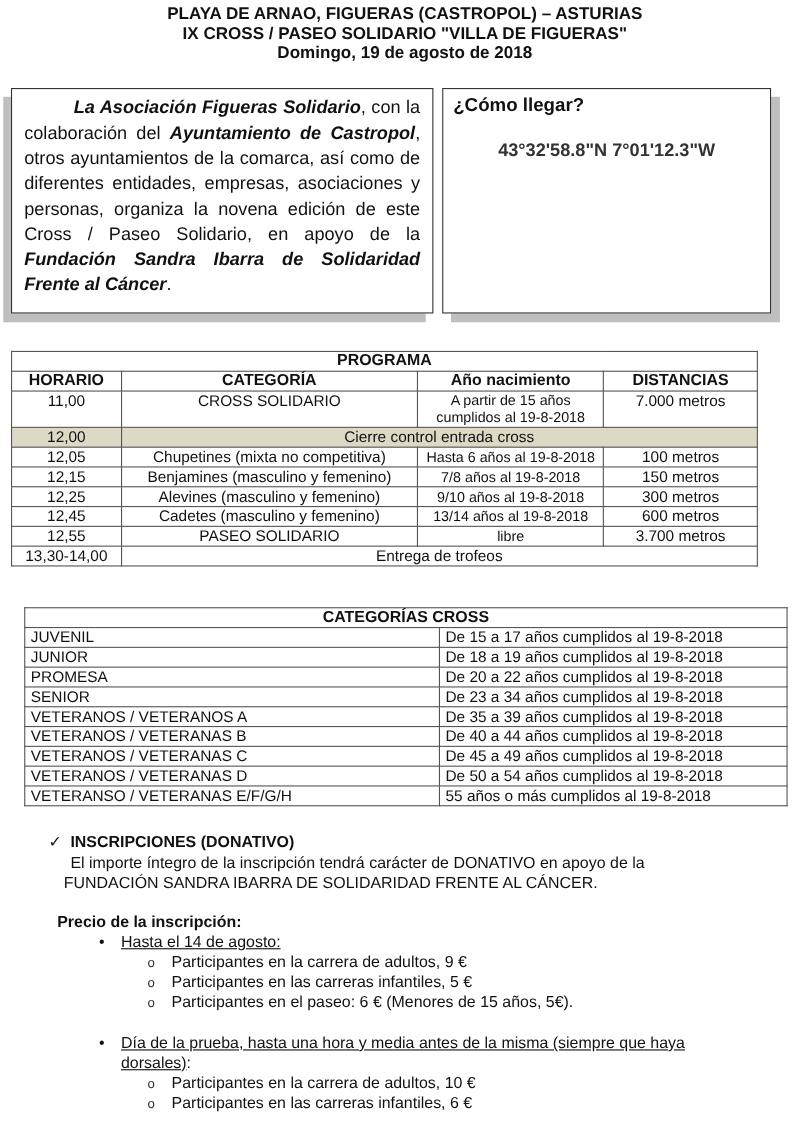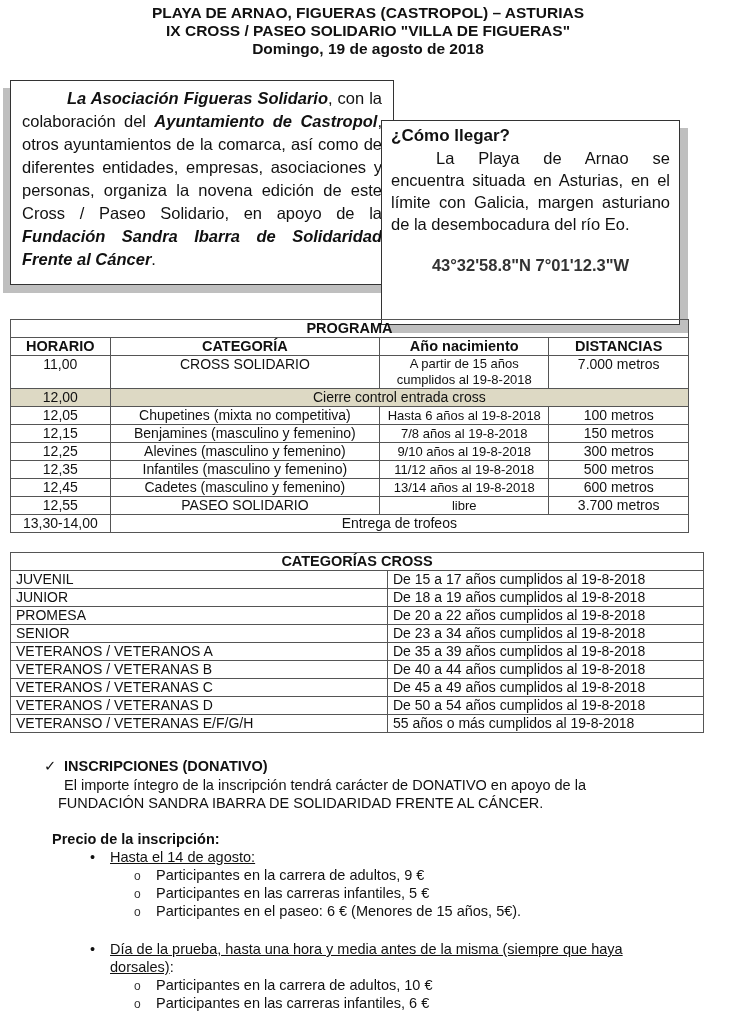--- a/index.html
+++ b/index.html
@@ -1,20 +1,20 @@
 <!DOCTYPE html>
 <html><head>
 <meta charset="utf-8">
 <style>
   html, body { margin:0; padding:0; background:#ffffff; }
   body { width:736px; height:1024px; position:relative; overflow:hidden; color:#111; font-family:"Liberation Sans", sans-serif; }
   .header { position:absolute; top:4px; left:0; width:736px; text-align:center; font-weight:bold; font-size:15.5px; line-height:18px; }
   .box { position:absolute; top:80px; height:205px; border:1.5px solid #333; background:#fff; box-sizing:border-box; }
   .box-left { left:10px; width:384px; box-shadow:-7px 8px 0 #bfbfbf; padding:6px 11px 0 11px; font-size:16.5px; line-height:23px; text-align:justify; }
-  .box-right { left:381px; width:299px; box-shadow:8px 8px 0 #bfbfbf; padding:4px 9px 0 9px; font-size:16.5px; line-height:22px;margin-top:40px; }
+  .box-right { left:402px; width:299px; box-shadow:8px 8px 0 #bfbfbf; padding:4px 9px 0 9px; font-size:16.5px; line-height:22px; }
   .box-left .indent { display:inline-block; width:45px; }
   .bi { font-weight:bold; font-style:italic; }
   .box-right .title { font-weight:bold; font-size:17px; }
   .box-right .para { text-align:justify; }
   .box-right .indent { display:inline-block; width:45px; }
   .box-right .exit { text-align:center; }
   .box-right .coords { text-align:center; font-weight:bold; margin-top:19px; color:#333; font-size:16.5px; }
 
   table { border-collapse:collapse; position:absolute; font-size:14px; }
   td, th { border:1px solid #555; padding:0 3px; height:17px; line-height:17px; }
@@ -22,21 +22,21 @@
   .prog th { font-weight:bold; font-size:14.5px; }
   .prog td { text-align:center; }
   .prog .c1 { width:94px; }
   .prog .c2 { width:272px; }
   .prog .c3 { width:167px; }
   .prog .c4 { width:135px; }
   .prog .small { font-size:13px; line-height:16px; }
   .prog .hl td { background:#ddd9c4; }
   .prog .tall td { vertical-align:top;margin-top:20px; }
 
-  .cats { top:552px; left:10px; width:694px; }
+  .cats { top:552px; left:22px; width:694px; }
   .cats th { font-weight:bold; font-size:14.5px; text-align:center; }
   .cats td { text-align:left; padding-left:5px; font-size:14px; }
   .cats .c1 { width:368px; }
 
   .insc { position:absolute; top:757px; left:0; width:736px; font-size:14.5px; line-height:18px; }
   .insc .check-line { position:absolute; left:44px; top:0; font-weight:bold; }
   .insc .check { display:inline-block; width:20px; font-weight:normal; }
   .insc .p1 { position:absolute; left:64px; top:19px; }
   .insc .p2 { position:absolute; left:18px; top:37px;margin-left:40px; }
   .insc .price-title { position:absolute; left:52px; top:73px; font-weight:bold; }
@@ -54,21 +54,20 @@
   <div>IX CROSS / PASEO SOLIDARIO "VILLA DE FIGUERAS"</div>
   <div>Domingo, 19 de agosto de 2018</div>
 </div>
 
 <div class="box box-left">
   <span class="indent"></span><span class="bi">La Asociación Figueras Solidario</span><span>, con la colaboración del </span><span class="bi">Ayuntamiento de Castropol</span><span>, otros ayuntamientos de la comarca, así como de diferentes entidades, empresas, asociaciones y personas, organiza la novena edición de este Cross / Paseo Solidario, en apoyo de la </span><span class="bi">Fundación Sandra Ibarra de Solidaridad Frente al Cáncer</span><span>.</span>
 </div>
 
 <div class="box box-right">
   <div class="title">¿Cómo llegar?</div>
-  <div class="para"><span class="indent"></span><span>La Playa de Arnao se encuentra situada en Asturias, en el límite con Galicia, margen asturiano de la desembocadura del río Eo.</span></div>
   <div class="coords">43°32'58.8"N 7°01'12.3"W</div>
 </div>
 
 <table class="prog">
   <tbody>
       <tr>
         <th colspan="4">PROGRAMA</th>
       </tr>
   <tr>
     <th class="c1">HORARIO</th>
@@ -101,26 +100,20 @@
         <td>12,15</td>
         <td>Benjamines (masculino y femenino)</td>
         <td class="small">7/8 años al 19-8-2018</td>
         <td>150 metros</td>
       </tr>
       <tr>
         <td>12,25</td>
         <td>Alevines (masculino y femenino)</td>
         <td class="small">9/10 años al 19-8-2018</td>
         <td>300 metros</td>
-      </tr>
-      <tr>
-        <td>12,35</td>
-        <td>Infantiles (masculino y femenino)</td>
-        <td class="small">11/12 años al 19-8-2018</td>
-        <td>500 metros</td>
       </tr>
       <tr>
         <td>12,45</td>
         <td>Cadetes (masculino y femenino)</td>
         <td class="small">13/14 años al 19-8-2018</td>
         <td>600 metros</td>
       </tr>
       <tr>
         <td>12,55</td>
         <td>PASEO SOLIDARIO</td>

